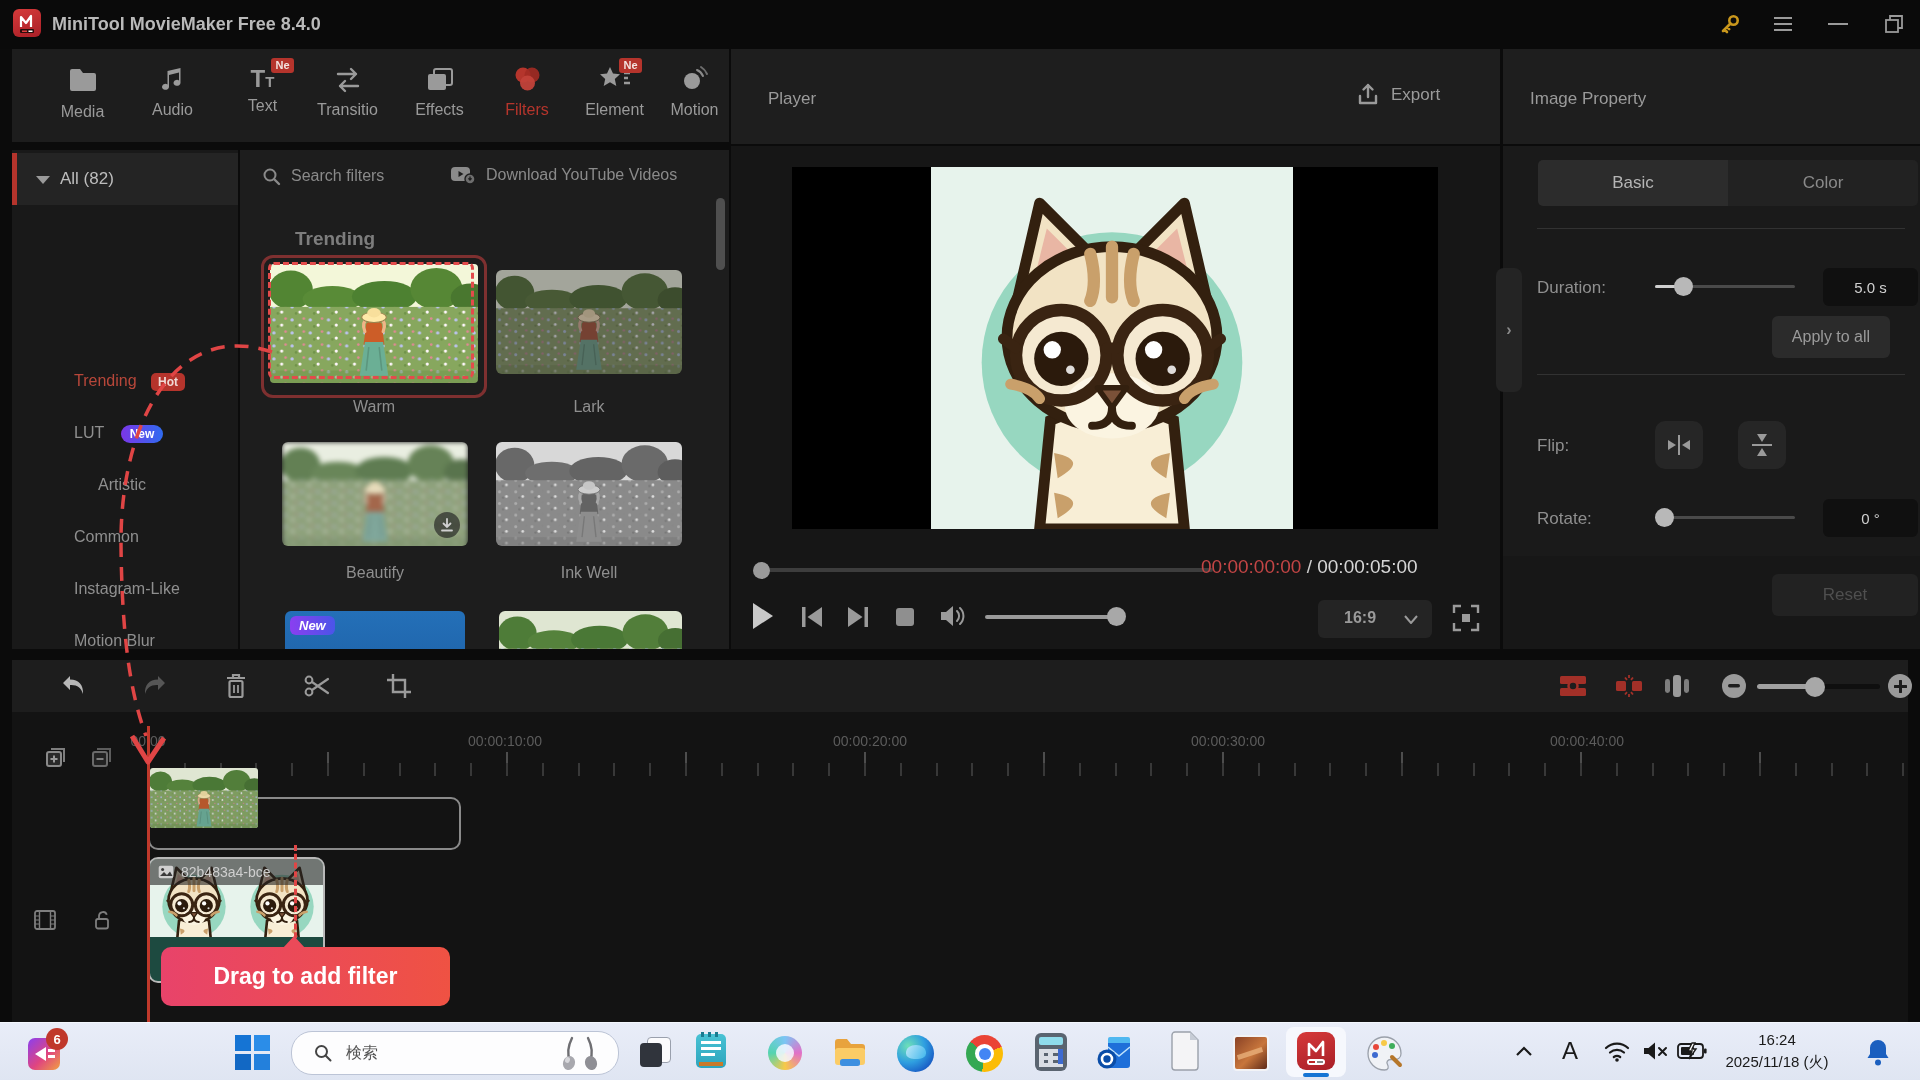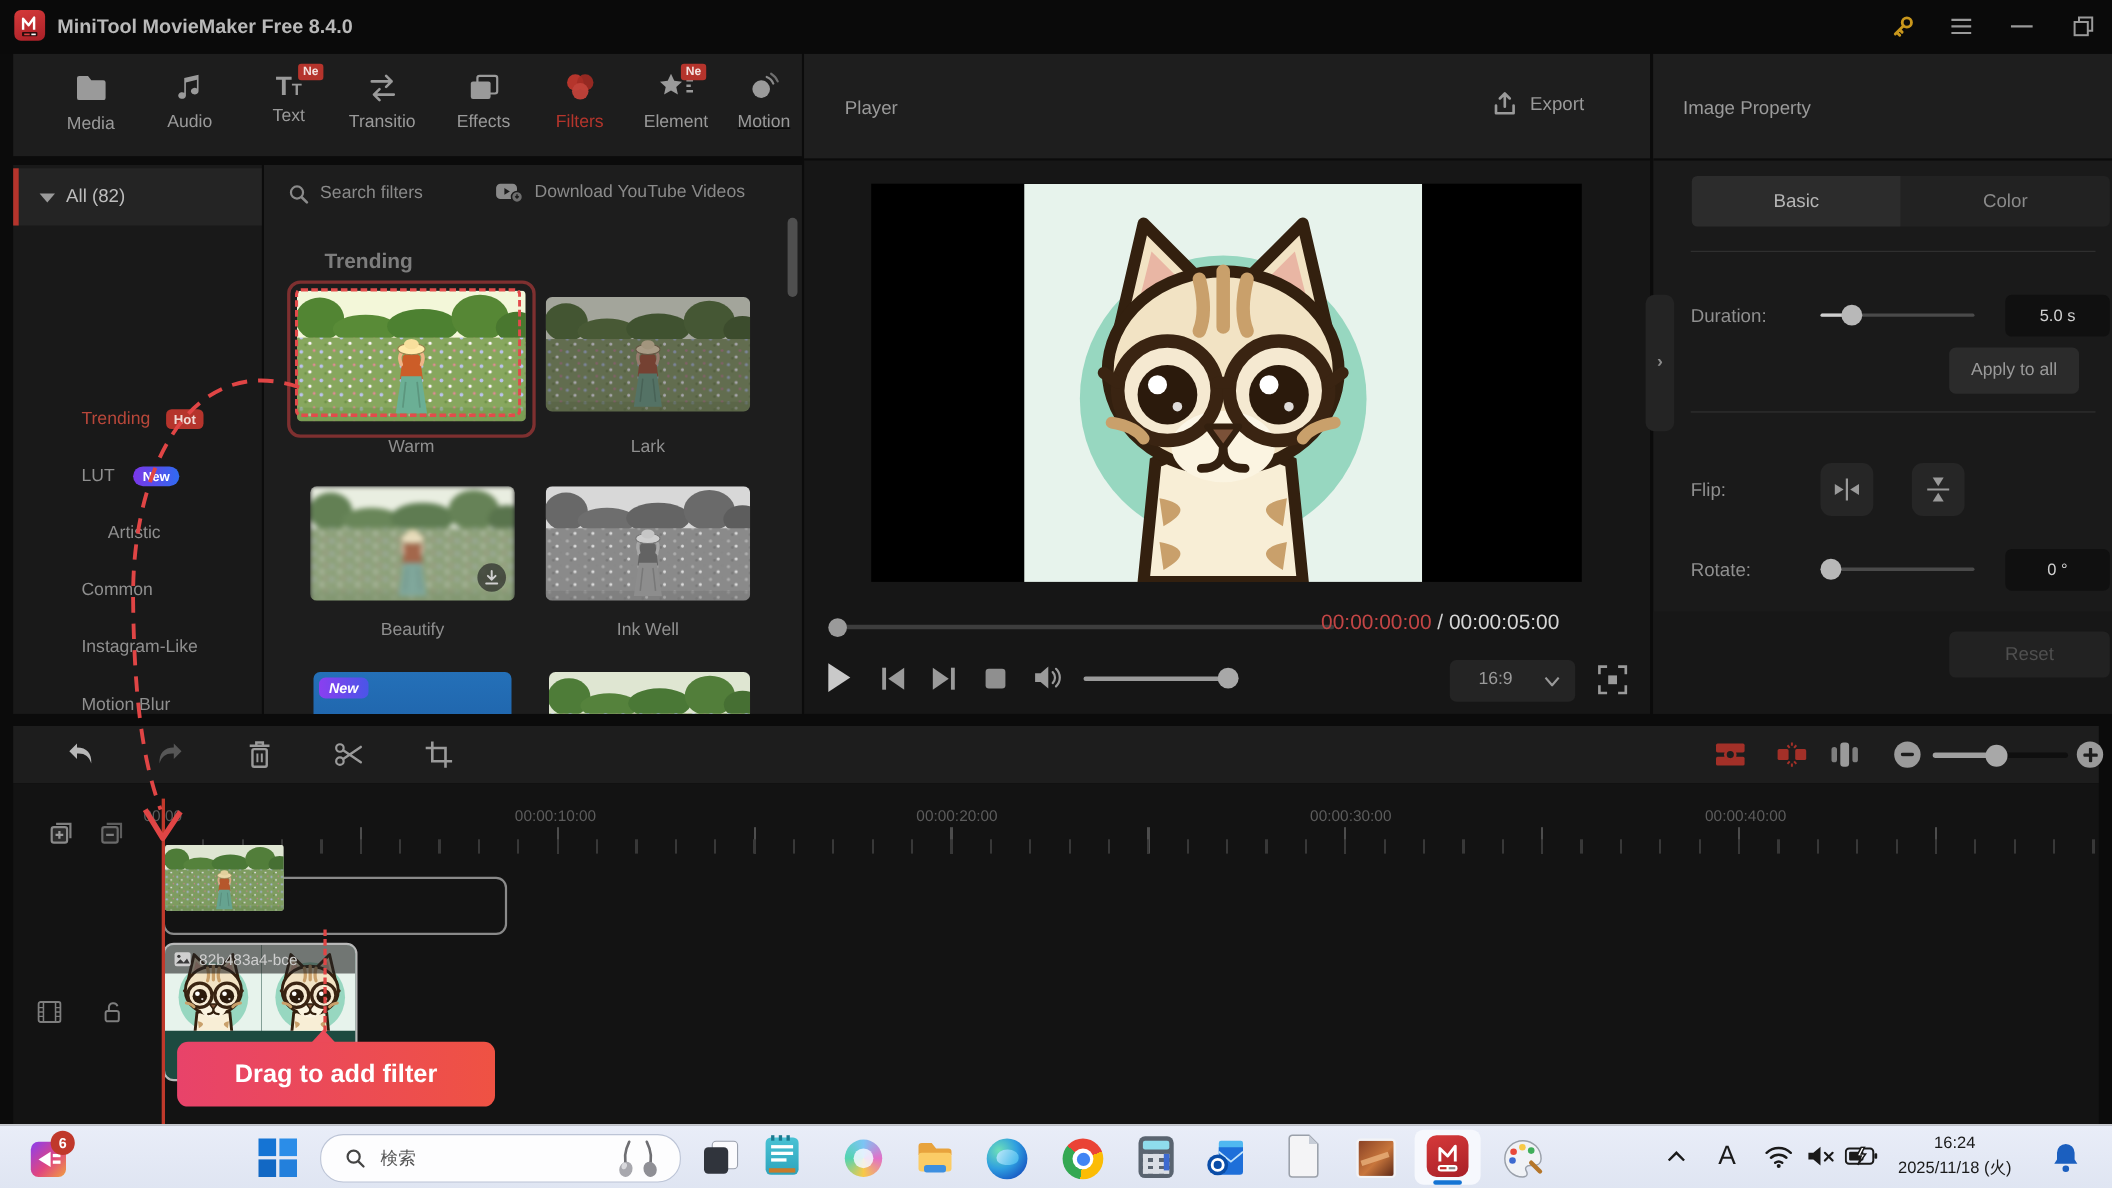--- a/index.html
+++ b/index.html
@@ -153,21 +153,21 @@
   <div class="abs" style="left:560px;top:10px;width:85px;height:74px;text-align:center;">
     <div style="position:relative;display:inline-block;margin-top:6px;width:34px;height:28px;">
       <svg width="34" height="28" viewBox="0 0 34 28">
             <path d="M12 2 l3 6.5 7 .8 -5.2 4.7 1.5 6.9 -6.3-3.6 -6.3 3.6 1.5-6.9 L2 9.3 l7-0.8 Z" fill="#9a9a9a"></path>
             <path d="M26 8 h6 M26 13 h4 M26 18 h6" stroke="#9a9a9a" stroke-width="2.4"></path>
           </svg>
       <span class="badge" style="right:-10px;top:-7px;">Ne</span>
     </div>
     <div class="txt" style="margin-top:4px;">Element</div>
   </div>
-  <div class="abs" style="left:650px;top:10px;width:65px;height:74px;text-align:center;text-decoration:underline;">
+  <div class="abs" style="left:650px;top:10px;width:65px;height:74px;text-align:center;">
     <div style="display:inline-block;margin-top:6px;"><svg width="30" height="28" viewBox="0 0 30 28">
             <circle cx="12" cy="16" r="8" fill="#9a9a9a"></circle>
             <path d="M17 5 a11 11 0 0 1 6 6" stroke="#8a8a8a" stroke-width="2" fill="none" stroke-linecap="round"></path>
             <path d="M21 2 a15 15 0 0 1 6 7" stroke="#6e6e6e" stroke-width="2" fill="none" stroke-linecap="round"></path>
           </svg></div>
     <div class="txt" style="margin-top:4px;">Motion</div>
   </div>
 </div>
 
 <div class="panel" style="left:12px;top:150px;width:226px;height:499px;background:#191919;">
@@ -306,21 +306,21 @@
   <div class="abs" style="left:208px;top:554px;width:28px;height:26px;">
     <svg width="28" height="26" viewBox="0 0 28 26">
           <path d="M2 9 h5 l7-6 v20 l-7-6 H2 Z" fill="#9a9a9a"></path>
           <path d="M18 8 a7 7 0 0 1 0 10 M21 5 a11 11 0 0 1 0 16" stroke="#9a9a9a" stroke-width="2" fill="none" stroke-linecap="round"></path>
         </svg>
   </div>
   <div class="abs" style="left:254px;top:566px;width:140px;height:4px;">
     <div class="abs" style="left:0;top:0;width:140px;height:3.5px;background:#9a9a9a;border-radius:2px;"></div>
     <div class="abs" style="left:122px;top:-8px;width:19px;height:19px;border-radius:50%;background:#a8a8a8;"></div>
   </div>
-  <div class="abs" style="left:587px;top:551px;width:114px;height:38px;background:#242424;border-radius:6px;">
+  <div class="abs" style="left:587px;top:551px;width:114px;height:38px;background:#242424;border-radius:6px;font-weight:bold;">
     <span style="position:absolute;left:26px;top:9px;font-size:16px;color:#9a9a9a;">16:9</span>
     <svg width="14" height="9" viewBox="0 0 14 9" style="position:absolute;right:14px;top:15px;">
           <path d="M1 1 L7 8 L13 1" stroke="#9a9a9a" stroke-width="2" fill="none"></path>
         </svg>
   </div>
   <div class="abs" style="left:721px;top:555px;width:30px;height:30px;">
     <svg width="28" height="28" viewBox="0 0 28 28">
           <path d="M2 9 V2 h7 M19 2 h7 v7 M26 19 v7 h-7 M9 26 H2 v-7" stroke="#9a9a9a" stroke-width="2.4" fill="none"></path>
           <rect x="10" y="10" width="8" height="8" fill="#9a9a9a"></rect>
         </svg>

